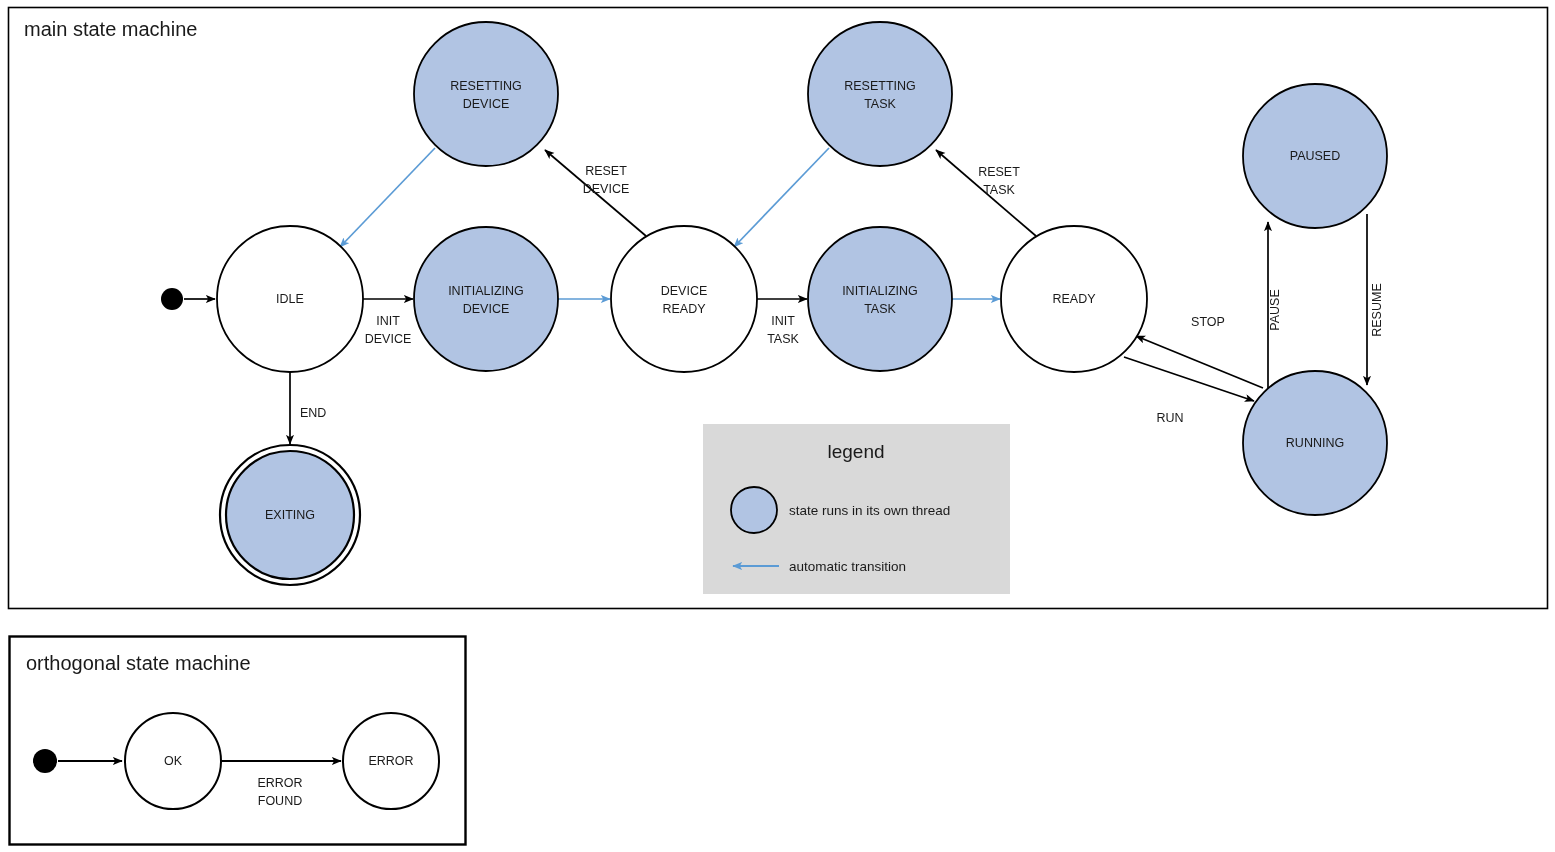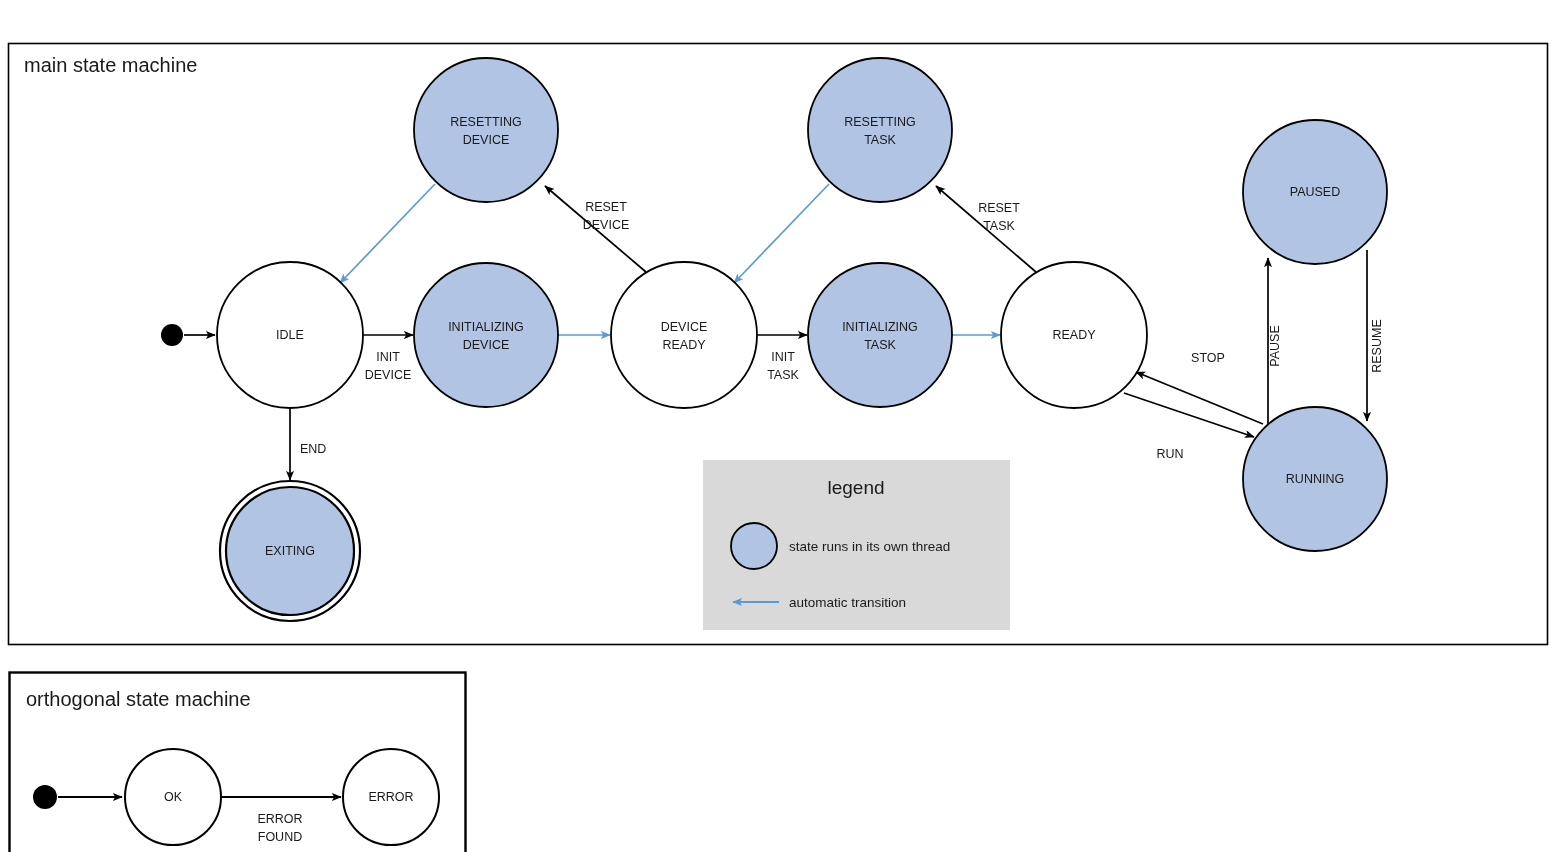--- a/index.html
+++ b/index.html
@@ -1,18 +1,18 @@
 <!DOCTYPE html>
 <html><head>
 <meta charset="utf-8">
 <style>
   html,body{margin:0;padding:0;background:#ffffff;}
   body{width:1555px;height:852px;overflow:hidden;
        font-family:"Liberation Sans",sans-serif;color:#000;}
-  #stage{position:relative;width:1555px;height:744px;margin-top:36px;}
+  #stage{position:relative;width:1555px;height:744px;}
   svg{position:absolute;left:0;top:0;}
   .st-label{font-family:"Liberation Sans",sans-serif;font-size:12.5px;fill:#1a1a1a;}
   .tr-label{font-family:"Liberation Sans",sans-serif;font-size:12.5px;fill:#1a1a1a;}
   .box-title{font-family:"Liberation Sans",sans-serif;font-size:20px;fill:#1a1a1a;}
   .legend-title{font-family:"Liberation Sans",sans-serif;font-size:19px;fill:#1a1a1a;}
   .legend-text{font-family:"Liberation Sans",sans-serif;font-size:13.5px;fill:#1a1a1a;}
 </style>
 </head>
 <body>
 

